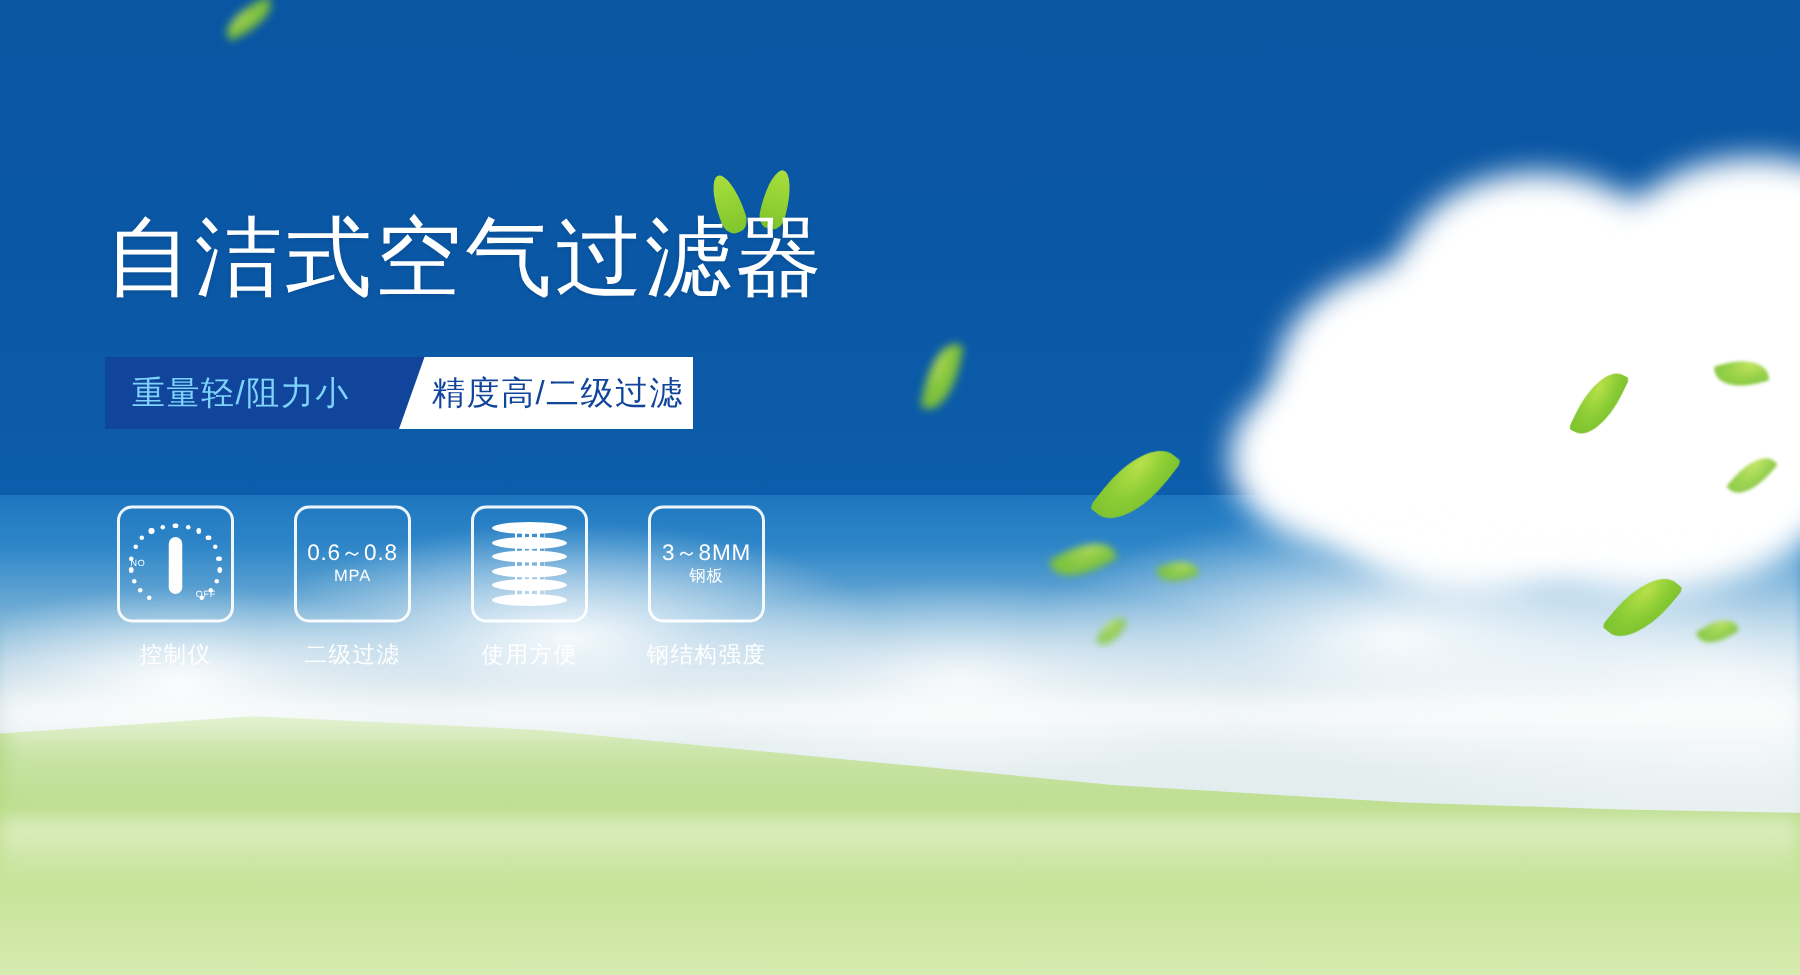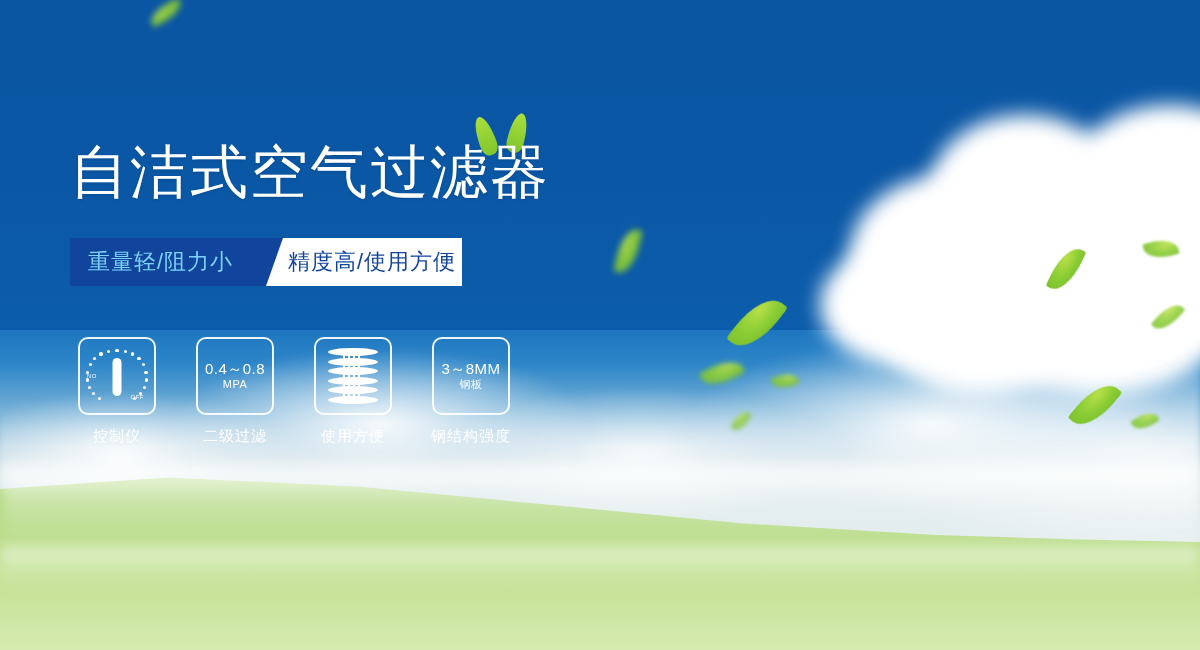--- a/index.html
+++ b/index.html
@@ -217,21 +217,21 @@
   <div class="leaf" style="left:1160px;top:300px; width:16px; height:34px; transform:rotate(42deg);  filter:blur(1.2px); opacity:.85;"></div>
   <div class="leaf" style="left:1082px;top:378px; width:26px; height:54px; transform:rotate(40deg);  filter:blur(.5px);"></div>
   <div class="leaf" style="left:1138px;top:408px; width:14px; height:26px; transform:rotate(58deg);  filter:blur(1.5px); opacity:.85;"></div>
 
   <div class="title-leaf" id="title-leaf-left"></div>
   <div class="title-leaf" id="title-leaf-right"></div>
   <div id="title">自洁式空气过滤器</div>
 
   <div id="subtitle-bar">
     <div id="subtitle-left">重量轻/阻力小</div>
-    <div id="subtitle-right">精度高/使用方便</div>
+    <div id="subtitle-right">精度高/二级过滤</div>
   </div>
 
   <div id="features">
 
     <div class="feature">
       <div class="feature-box">
         <div class="dial">
           <span class="dial-dot" style="left:29.4px; top:4px;"></span>
           <span class="dial-dot" style="left:37.6px; top:4.7px;"></span>
           <span class="dial-dot" style="left:45.2px; top:7.4px;"></span>
@@ -254,21 +254,21 @@
           <span class="dial-bar"></span>
           <span class="dial-no">NO</span>
           <span class="dial-off">OFF</span>
         </div>
       </div>
       <div class="feature-label">控制仪</div>
     </div>
 
     <div class="feature">
       <div class="feature-box">
-        <div class="feature-text small">0.4～0.8</div>
+        <div class="feature-text small">0.6～0.8</div>
         <div class="feature-text">MPA</div>
       </div>
       <div class="feature-label">二级过滤</div>
     </div>
 
     <div class="feature">
       <div class="feature-box">
         <div class="coil">
           <span class="coil-core"></span>
           <span class="coil-ring" style="top:0px;"></span>

